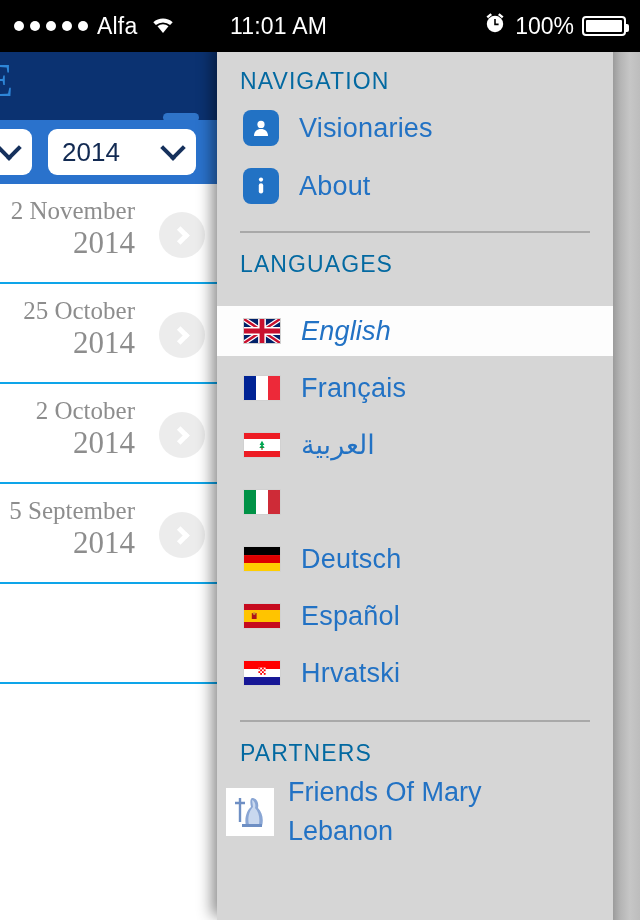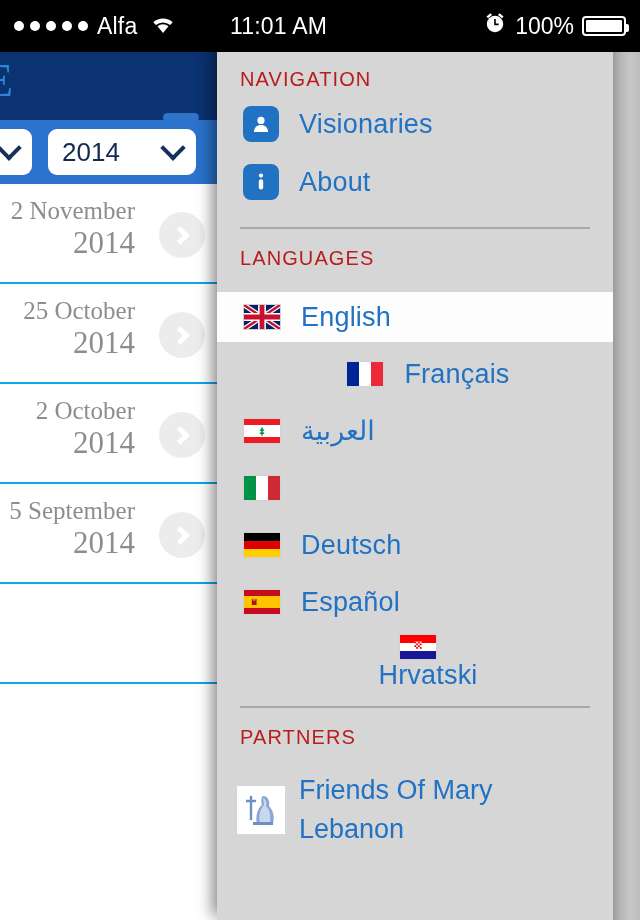--- a/index.html
+++ b/index.html
@@ -87,21 +87,21 @@
     background:#d6d6d6; z-index:30;
     box-shadow: -9px 0 14px -4px rgba(0,0,0,.45);
   }
   .drawer-edge{
     position:absolute; left:613px; top:40px; width:27px; height:880px; z-index:31;
     background:linear-gradient(to right,#9b9b9b 0%, #b5b5b5 28%, #c6c6c6 62%, #bdbdbd 100%);
   }
   .drawer-inner{ position:relative; width:100%; height:100%; }
 
   .sec-title{
-    color:#b91c1c; font-size:20px; letter-spacing:1.1px;
+    color:#0369a1; font-size:23px; letter-spacing:1.1px;
     padding:0 16px 0 23px;
   }
   .divider{ height:2px; background:#a9a9a9; margin:0 23px; }
 
   .drow{
     display:flex; align-items:center; height:50px; padding-left:26px;
   }
   .drow.sel{ background:#fdfdfd; }
   .drow .label{
     color:#2272c4; font-size:27px; letter-spacing:.2px; white-space:nowrap;
@@ -113,21 +113,21 @@
     display:flex; align-items:center; justify-content:center; margin-right:20px; flex:0 0 auto;
   }
   .navicon svg{ display:block; }
 
   
   .flag{ width:38px; height:26px; margin-right:20px; flex:0 0 auto;
          border:1px solid rgba(0,0,0,.18); position:relative; overflow:hidden; background:#fff;}
   .flag svg{ display:block; width:100%; height:100%; }
 
   .partner-row{
-    display:flex; align-items:center; padding-left:20px; margin-top:22px;
+    display:flex; align-items:center; padding-left:9px; margin-top:6px;
   }
   .partner-logo{
     width:48px; height:48px; background:#ffffff; margin-right:14px; flex:0 0 auto;
     display:flex; align-items:center; justify-content:center; overflow:hidden;
   }
   .partner-label{
     color:#2272c4; font-size:27px; line-height:39px; max-width:250px;
   }
 </style>
 </head>
@@ -253,34 +253,34 @@
             <rect x="9.8" y="9.2" width="4.4" height="10.2" rx="2.2" fill="#fff"></rect>
           </svg>
         </span>
         <span class="label">About</span>
       </div>
 
       <div class="divider" style="margin-top:20px;"></div>
 
       <div class="sec-title" style="margin-top:18px;">LANGUAGES</div>
 
-      <div class="drow sel" style="margin-top:22px;">
+      <div class="drow sel" style="margin-top:28px;font-style:italic;">
         <span class="flag">
           <svg viewBox="0 0 60 40" preserveAspectRatio="none">
             <rect width="60" height="40" fill="#012169"></rect>
             <path d="M0,0 L60,40 M60,0 L0,40" stroke="#fff" stroke-width="8"></path>
             <path d="M0,0 L60,40 M60,0 L0,40" stroke="#C8102E" stroke-width="4"></path>
             <path d="M30,0 V40 M0,20 H60" stroke="#fff" stroke-width="13"></path>
             <path d="M30,0 V40 M0,20 H60" stroke="#C8102E" stroke-width="8"></path>
           </svg>
         </span>
         <span class="label">English</span>
       </div>
 
-      <div class="drow" style="margin-top:7px;justify-content:center;">
+      <div class="drow" style="margin-top:7px;">
         <span class="flag">
           <svg viewBox="0 0 60 40" preserveAspectRatio="none">
             <rect width="20" height="40" fill="#002395"></rect>
             <rect x="20" width="20" height="40" fill="#fff"></rect>
             <rect x="40" width="20" height="40" fill="#ED2939"></rect>
           </svg>
         </span>
         <span class="label">Français</span>
       </div>
 
@@ -324,21 +324,21 @@
             <rect width="60" height="40" fill="#FFC400"></rect>
             <rect width="60" height="10" fill="#C60B1E"></rect>
             <rect y="30" width="60" height="10" fill="#C60B1E"></rect>
             <rect x="13" y="15" width="8" height="10" fill="#AD1519"></rect>
             <circle cx="17" cy="16" r="2.4" fill="#C8972E"></circle>
           </svg>
         </span>
         <span class="label">Español</span>
       </div>
 
-      <div class="drow" style="margin-top:7px;flex-direction:column;">
+      <div class="drow" style="margin-top:7px;">
         <span class="flag">
           <svg viewBox="0 0 60 40" preserveAspectRatio="none">
             <rect width="60" height="13.4" fill="#FF0000"></rect>
             <rect y="13.4" width="60" height="13.3" fill="#fff"></rect>
             <rect y="26.7" width="60" height="13.3" fill="#171796"></rect>
             <g>
               <rect x="24" y="11" width="12" height="12" fill="#fff"></rect>
               <rect x="24" y="11" width="3" height="3" fill="#FF0000"></rect>
               <rect x="30" y="11" width="3" height="3" fill="#FF0000"></rect>
               <rect x="27" y="14" width="3" height="3" fill="#FF0000"></rect>

